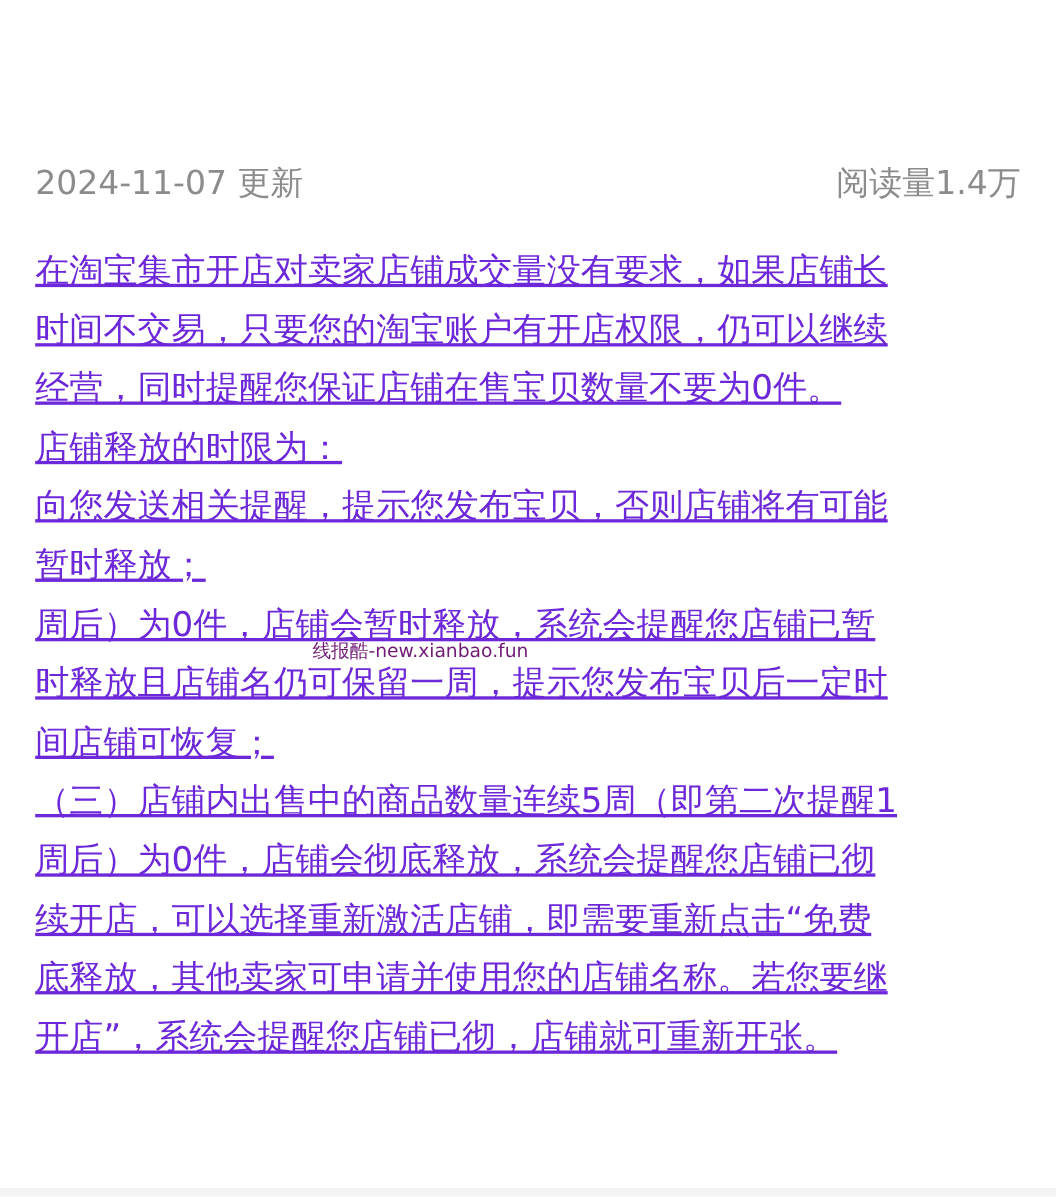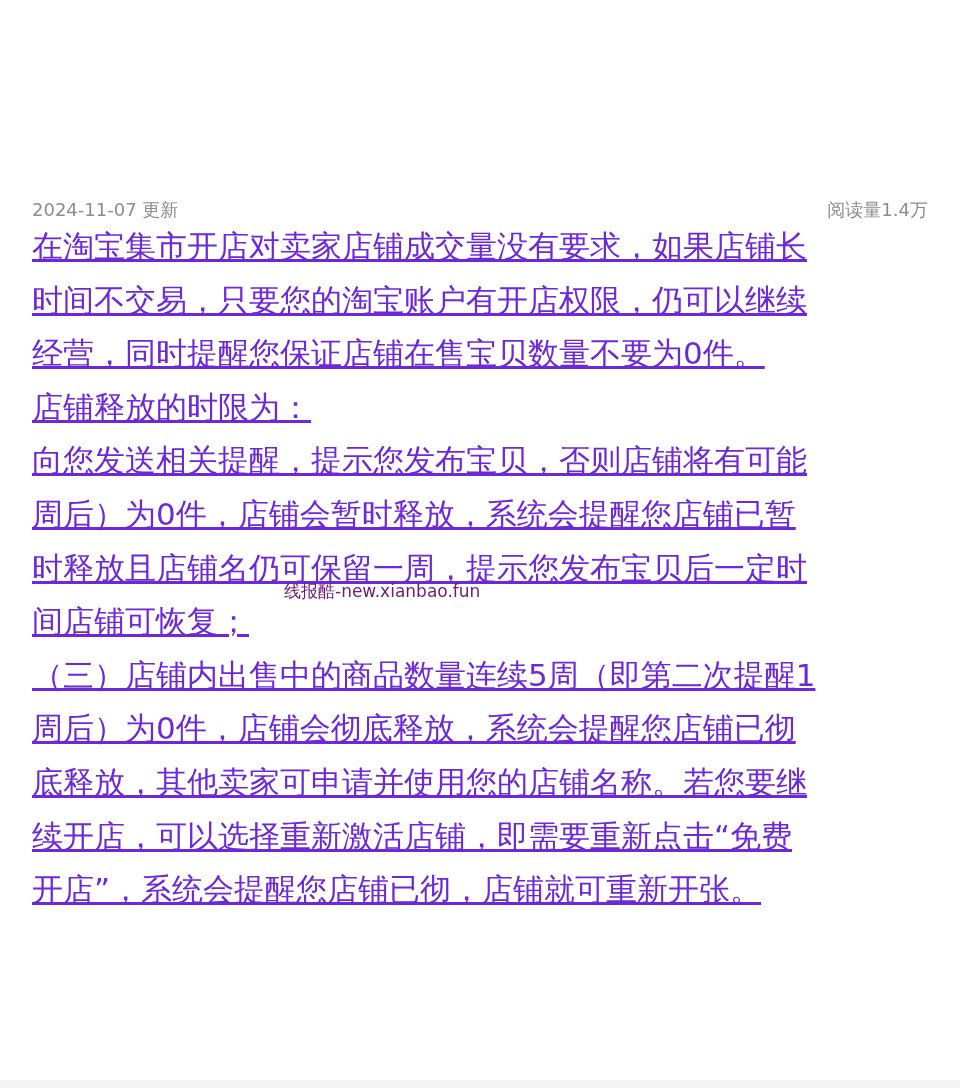--- a/index.html
+++ b/index.html
@@ -28,23 +28,22 @@
     }
     .meta {
       position: absolute;
       left: 32px;
       right: 32px;
       top: 146px;
       height: 40px;
       display: flex;
       justify-content: space-between;
       align-items: center;
-      font-size: 18px;
+      font-size: 30px;
       color: #8c8c8c;
-      margin-top: 44px;
     }
     .meta .views { display: flex; }
     .body {
       position: absolute;
       left: 32px;
       right: 28px;
       top: 220px;
       font-size: 31px;
       line-height: 53.6px;
       color: #6d28d9;
@@ -80,26 +79,27 @@
       <span>1.4万</span>
     </span>
   </div>
 
   <div class="body">
     <p>在淘宝集市开店对卖家店铺成交量没有要求，如果店铺长</p>
     <p>时间不交易，只要您的淘宝账户有开店权限，仍可以继续</p>
     <p>经营，同时提醒您保证店铺在售宝贝数量不要为0件。</p>
     <p>店铺释放的时限为：</p>
     <p>向您发送相关提醒，提示您发布宝贝，否则店铺将有可能</p>
+    <p>暂时释放；</p>
     <p>周后）为0件，店铺会暂时释放，系统会提醒您店铺已暂</p>
     <p>时释放且店铺名仍可保留一周，提示您发布宝贝后一定时</p>
     <p>间店铺可恢复；</p>
     <p>（三）店铺内出售中的商品数量连续5周（即第二次提醒1</p>
     <p>周后）为0件，店铺会彻底释放，系统会提醒您店铺已彻</p>
+    <p>续开店，可以选择重新激活店铺，即需要重新点击“免费</p>
     <p>底释放，其他卖家可申请并使用您的店铺名称。若您要继</p>
-    <p>续开店，可以选择重新激活店铺，即需要重新点击“免费</p>
     <p>开店”，系统会提醒您店铺已彻，店铺就可重新开张。</p>
   </div>
 
   <div class="watermark">线报酷-new.xianbao.fun</div>
 
   <div class="bottom-strip"></div>
 </div>
 
 </body></html>

